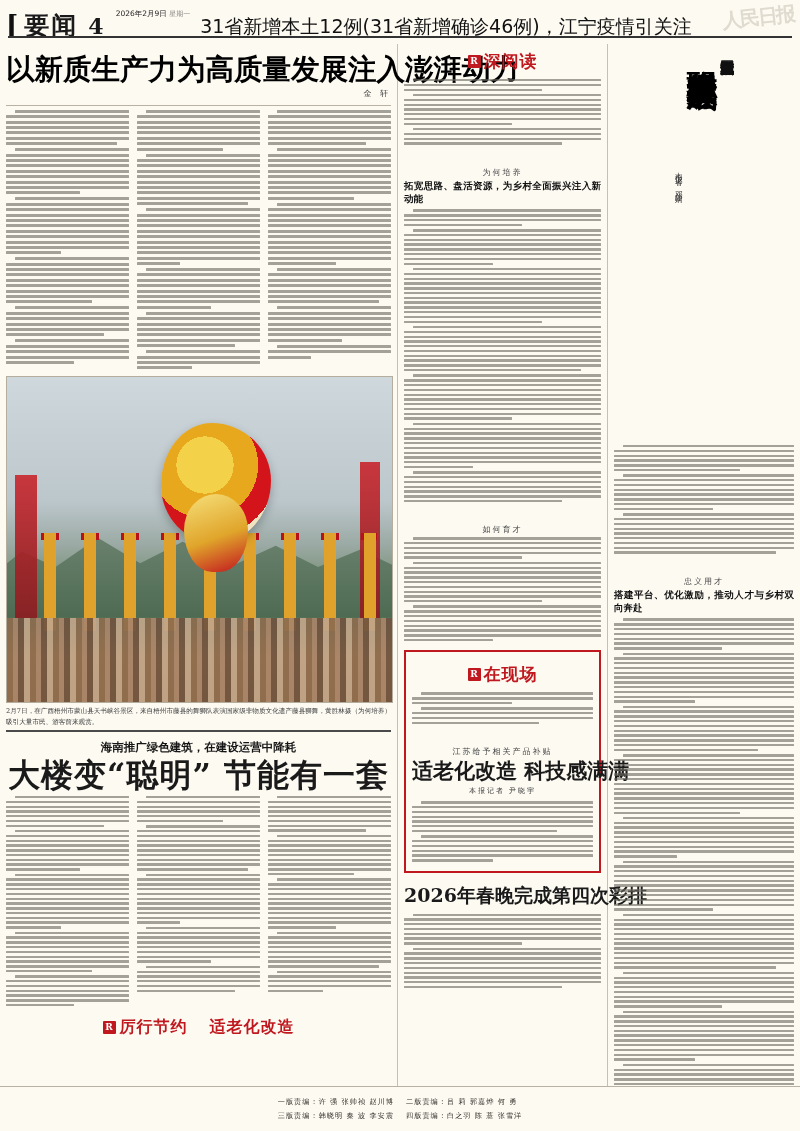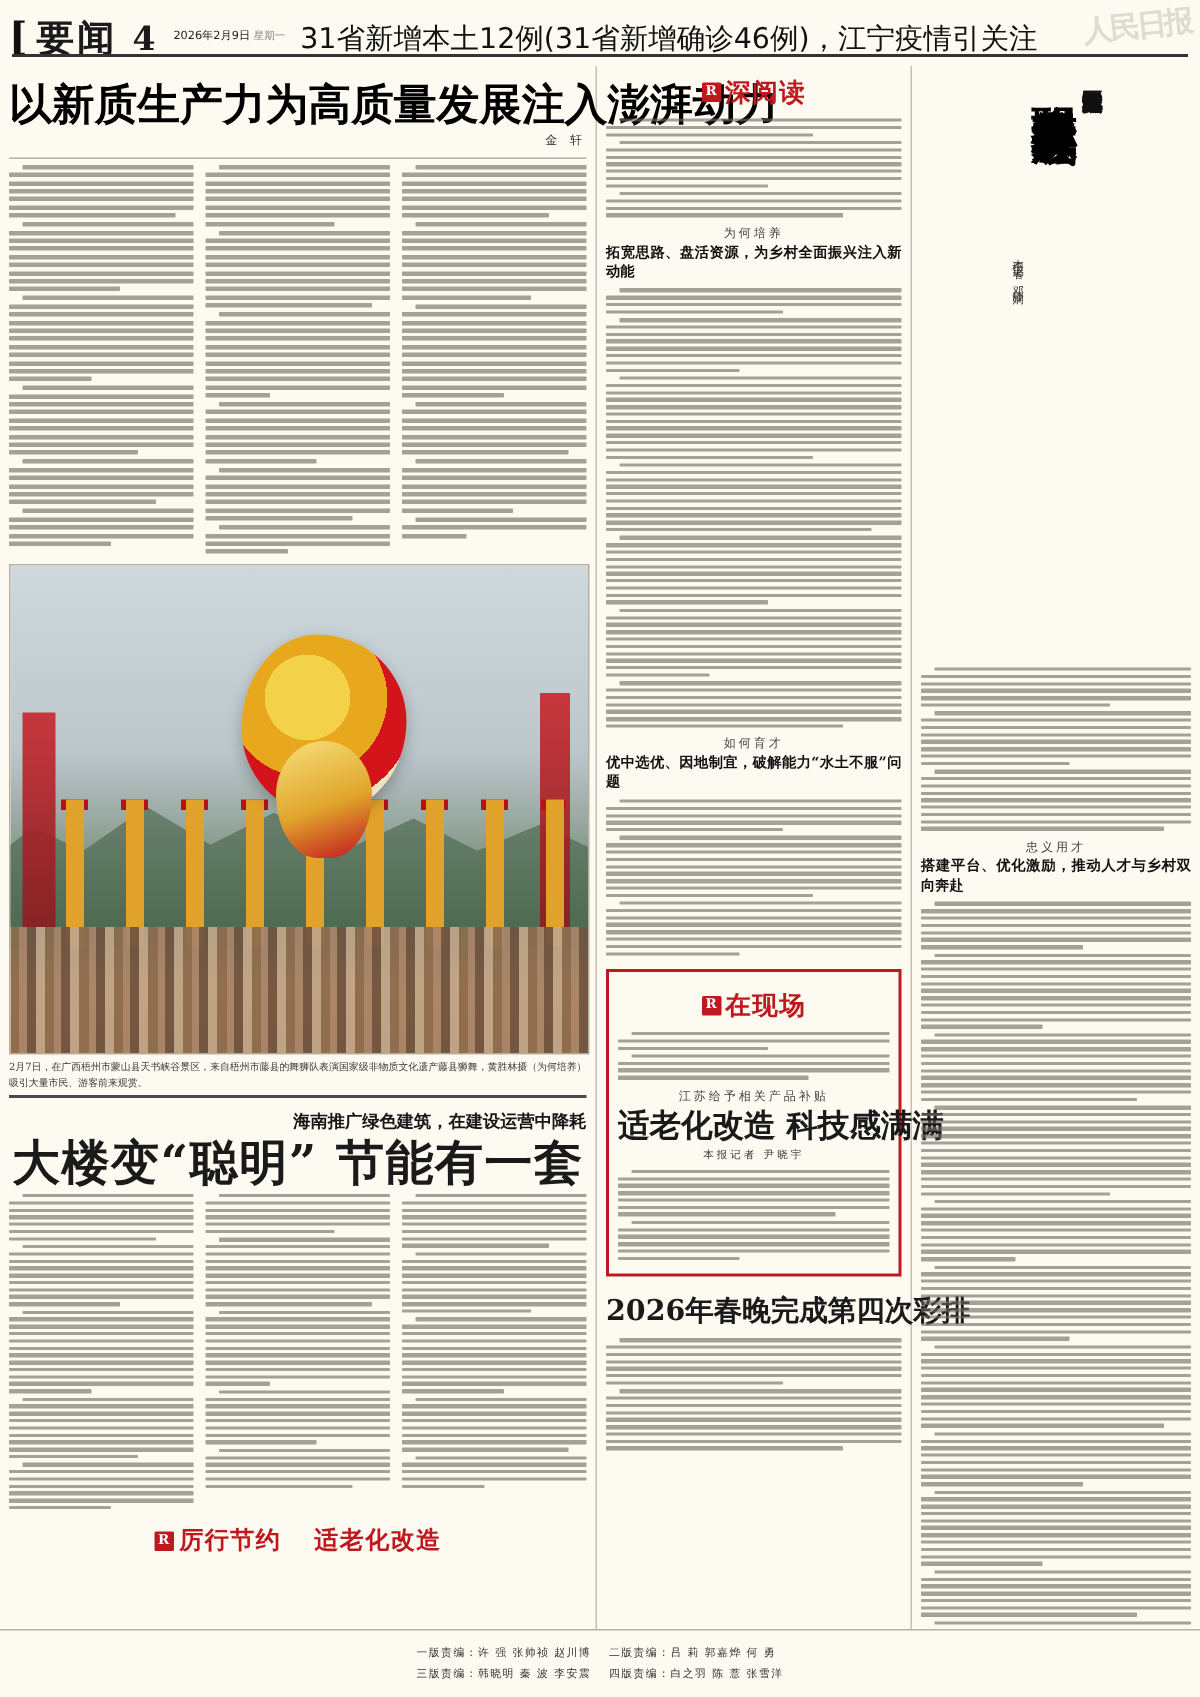--- a/index.html
+++ b/index.html
@@ -24,21 +24,21 @@
   .mast-bracket{
     font-size:26px;font-weight:bold;line-height:1;color:#111;
     font-family:"DejaVu Serif","Liberation Serif",serif;
   }
   .mast-sec{
     font-size:25px;font-weight:bold;letter-spacing:2px;line-height:1;
     font-family:"DejaVu Serif","Liberation Serif",serif;
   }
   .mast-num{font-size:22px;font-weight:bold;line-height:1;padding:0 6px 1px 4px;
     font-family:"DejaVu Serif","Liberation Serif",serif;}
-  .mast-date{font-size:7.5px;line-height:1;padding-bottom:10px;color:#222;white-space:nowrap;}
+  .mast-date{font-size:7.5px;line-height:1;padding-bottom:20px;color:#222;white-space:nowrap;}
   .mast-week{font-size:7px;opacity:.55;}
   .mast-title{
     flex:1;text-align:left;padding-left:10px;padding-bottom:4px;
     font-size:19px;line-height:1;white-space:nowrap;color:#111;
     font-family:"DejaVu Sans","Liberation Sans",sans-serif;
   }
   .mast-underline{
     position:absolute;left:8px;right:8px;bottom:2px;height:2px;background:#333;
   }
   .watermark{
@@ -116,21 +116,21 @@
     background:linear-gradient(180deg,#c8262c,#8d1b20);opacity:.9;}
 
   .caption{
     font-size:6.6px;line-height:1.55;color:#3a3a3a;text-align:justify;margin:3px 0 0 0;
     font-family:"DejaVu Serif","Liberation Serif",serif;
   }
   .caption .credit{float:right;}
 
   
   .shoulder{
-    text-align:right;font-size:11.5px;font-weight:bold;color:#161616;margin:8px 0 3px 0;
+    text-align:center;font-size:11.5px;font-weight:bold;color:#161616;margin:8px 0 3px 0;
     font-family:"DejaVu Serif","Liberation Serif",serif;
   }
   .hl-2{
     text-align:center;font-size:32px;font-weight:bold;line-height:1.1;margin:1px 0 3px 0;
     font-family:"DejaVu Serif","Liberation Serif",serif;letter-spacing:1px;white-space:nowrap;
   }
   .hl-3{
     text-align:center;font-size:21px;font-weight:bold;line-height:1.15;margin:2px 0 3px 0;
     font-family:"DejaVu Serif","Liberation Serif",serif;white-space:nowrap;
   }
@@ -160,21 +160,21 @@
   }
   .v-text{
     writing-mode:vertical-rl;text-orientation:upright;
     font-family:"DejaVu Serif","Liberation Serif",serif;
   }
   .v-main{font-size:30px;font-weight:bold;line-height:1.02;letter-spacing:1px;color:#000;}
   .v-sub{font-size:13.5px;font-weight:bold;line-height:1.1;color:#111;padding-top:4px;}
   .v-by{font-size:7.5px;color:#333;letter-spacing:2px;padding-top:120px;}
 
   .mid-sub{
-    text-align:center;font-size:8px;color:#444;margin:2px 0 2px 0;letter-spacing:2px;
+    text-align:center;font-size:8px;color:#444;margin:19px 0 2px 0;letter-spacing:2px;
     font-family:"DejaVu Serif","Liberation Serif",serif;
   }
   .mid-lead{
     font-size:9.5px;font-weight:bold;line-height:1.35;text-align:justify;margin:0 0 4px 0;
     font-family:"DejaVu Serif","Liberation Serif",serif;color:#111;
   }
 
   
   .redbox{
     border:2px solid #c0181f;padding:5px 6px 6px 6px;margin:6px 0 6px 0;box-sizing:border-box;
@@ -720,21 +720,20 @@
               <div class="ln tiny"></div>
               <div class="ln tiny"></div>
               <div class="ln tiny"></div>
               <div class="ln tiny"></div>
               <div class="ln tiny s80"></div>
           </div>
         </div>
       </div>
 
       <div class="mid-sub">如何育才</div>
-      <div class="mid-lead">优中选优、因地制宜，破解能力“水土不服”问题</div>
 
       <div class="txtcols">
         <div class="txtcol">
           <div class="para">
             <div class="ln i tiny"></div>
               <div class="ln tiny"></div>
               <div class="ln tiny"></div>
               <div class="ln tiny"></div>
               <div class="ln tiny s60"></div>
           </div>

